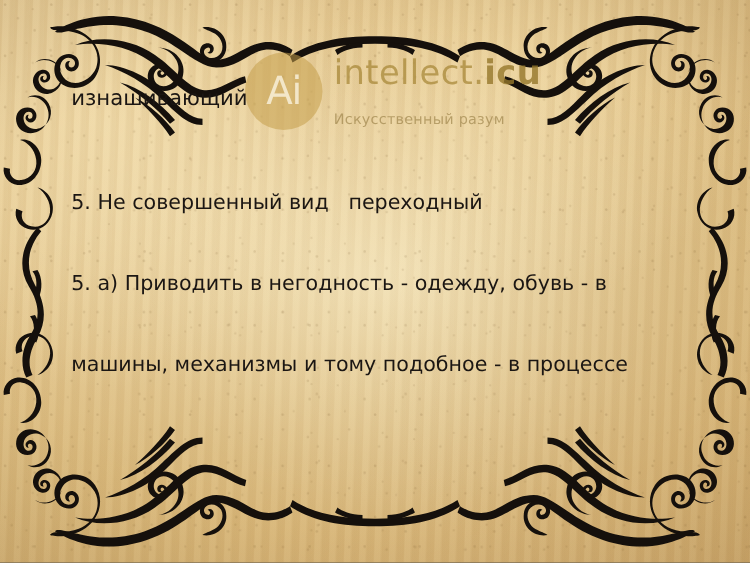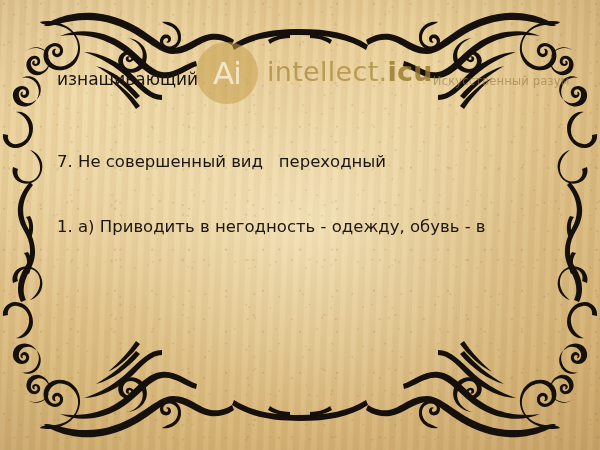--- a/index.html
+++ b/index.html
@@ -88,21 +88,21 @@
     flex: none;
   }
   .wm-badge-text {
     font-family: "DejaVu Sans", sans-serif;
     font-size: 31px;
     font-weight: 400;
     color: rgba(250,243,222,0.80);
     letter-spacing: -1px;
     line-height: 1;
   }
-  .wm-text { display: flex; flex-direction: row; line-height: 1; }
+  .wm-text { display: flex; flex-direction: column; line-height: 1; }
   .wm-title {
     font-family: "DejaVu Sans", sans-serif;
     font-size: 27px;
     color: rgba(166,135,54,0.72);
     letter-spacing: 0.3px;
   }
   .wm-title b { font-weight: 700; color: rgba(150,120,44,0.80); }
   .wm-sub {
     font-family: "DejaVu Sans", sans-serif;
     font-size: 11.5px;
@@ -246,22 +246,23 @@
     </div>
     <div class="wm-text">
       <div class="wm-title"><span>intellect.</span><b>icu</b></div>
       <div class="wm-sub">Искусственный  разум</div>
     </div>
   </div>
 
   <div class="article">
     <div class="headword">изнашивающий</div>
     <div class="body">
-      <span class="ln">7. Не совершенный вид   переходный</span>
-      <span class="ln">1. а) Приводить в негодность - одежду, обувь - в</span>
+      <span class="ln">5. Не совершенный вид   переходный</span>
+      <span class="ln">5. а) Приводить в негодность - одежду, обувь - в</span>
+      <span class="ln">машины, механизмы и тому подобное - в процессе</span>
       
       
       
       
       
       
     </div>
   </div>
 
 </div>

